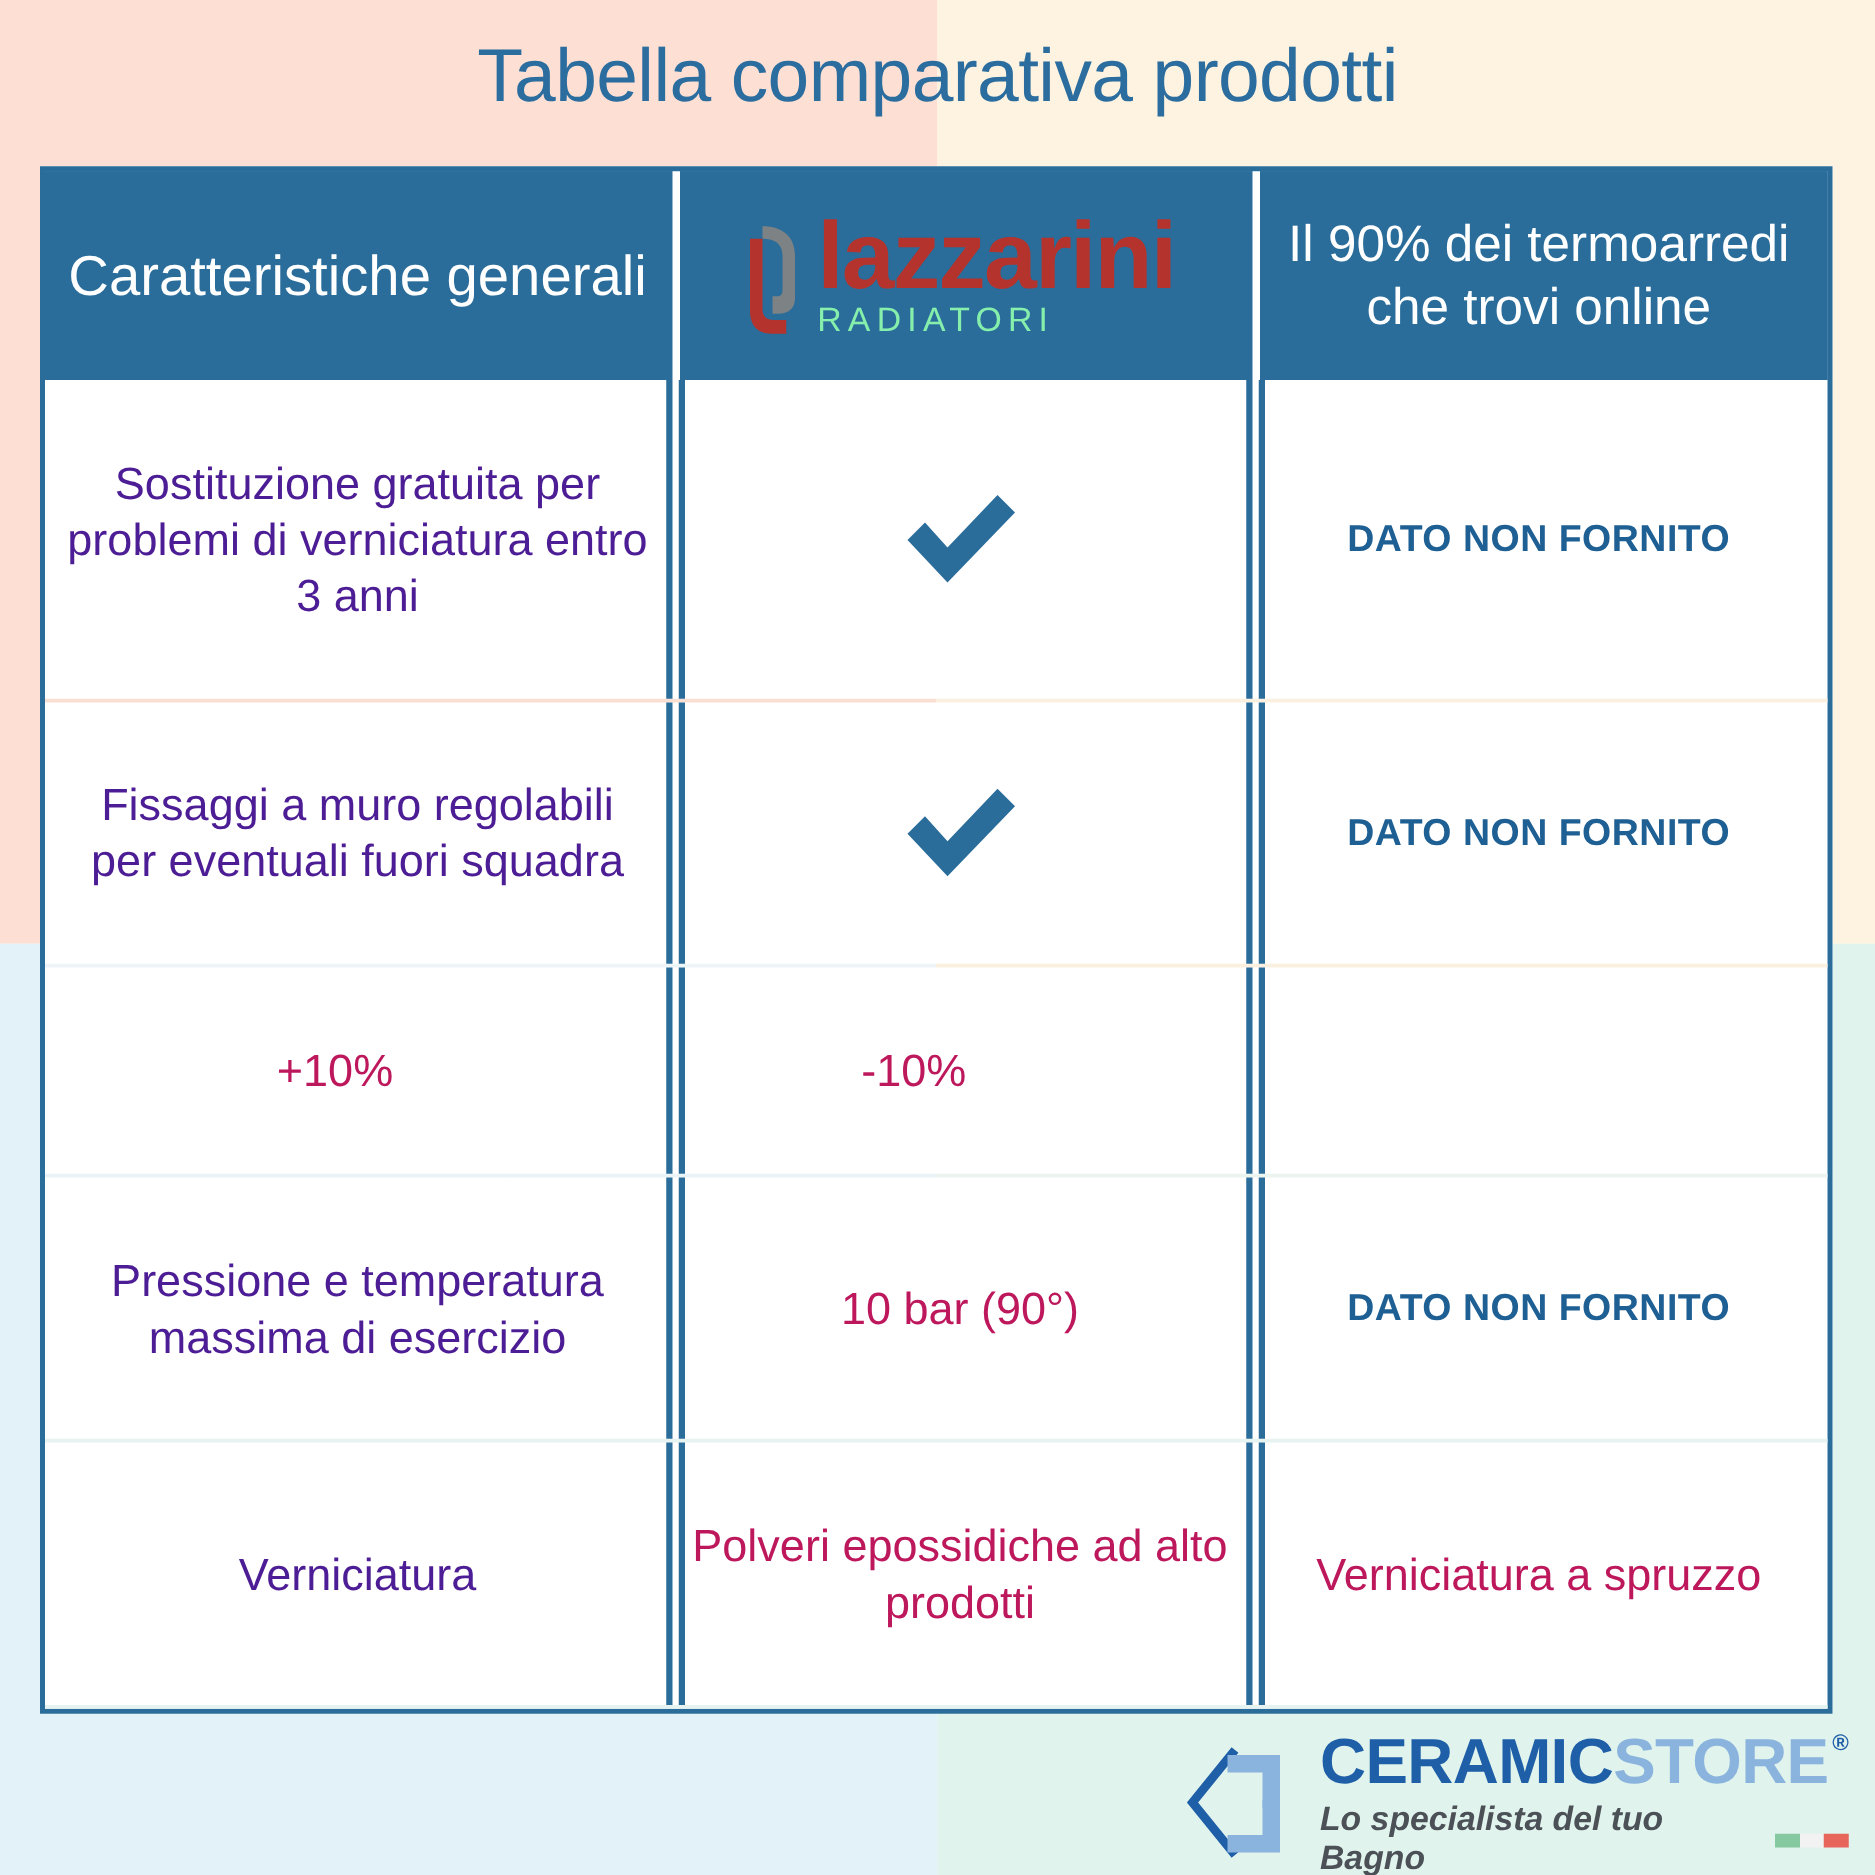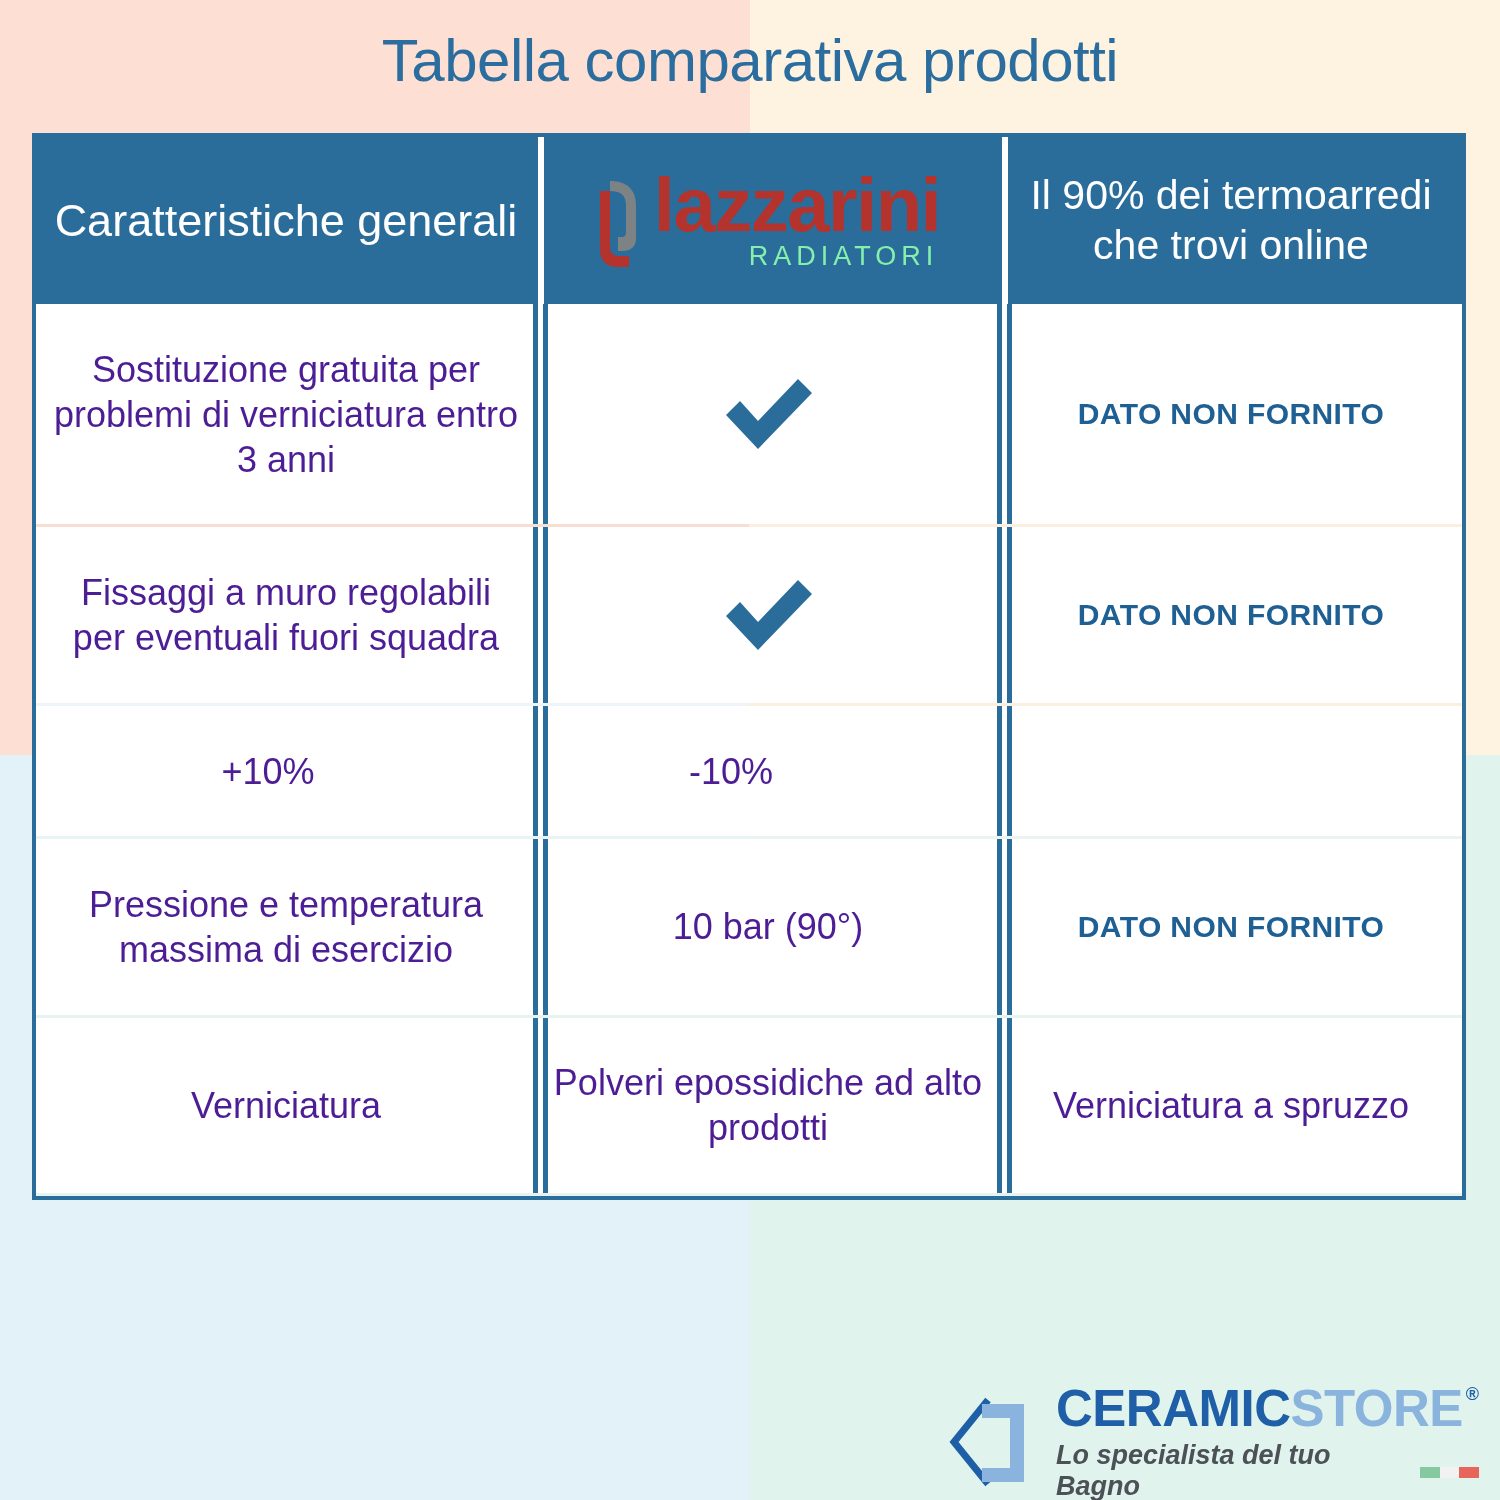--- a/index.html
+++ b/index.html
@@ -28,21 +28,21 @@
     font-size:60px;
     font-weight:400;
     letter-spacing:-0.5px;
     line-height:1.1;
   }
 
   
   #table {
     position:absolute; z-index:2;
     left:32px; top:133px;
-    width:1434px; height:1067px;
+    width:1434px; height:1238px;
     border:4px solid #2a6d9b;
     background:#ffffff;
     display:flex; flex-direction:column;
   }
 
   .row { display:flex; width:100%; position:relative; }
 
   .head-row { height:167px; background:#2a6d9b; flex:0 0 167px; }
   .head-row .cell { background:#2a6d9b; color:#ffffff; }
 
@@ -78,35 +78,35 @@
   }
 
   
   .body-row { flex:1 1 auto; }
   .sep { height:3px; width:100%; flex:0 0 3px; }
 
   .feature {
     color:#4c1d95; font-size:36px; line-height:1.25; font-weight:400;
   }
   .value {
-    color:#4c1d95; font-size:36px; line-height:1.25; font-weight:400;
+    color:#be185d; font-size:36px; line-height:1.25; font-weight:400;
   }
   .value.nodata {
     font-weight:bold; font-size:30px; letter-spacing:0.4px; color:#1f6094;
   }
   .value.xmark {
     font-weight:bold; font-size:62px; color:#2a6d9b;
   }
 
   .check { width:104px; height:78px; display:block; }
 
   
   .lazz { display:flex; align-items:flex-start; justify-content:center; width:100%; }
   .lazz-mark { width:46px; height:98px; margin-right:12px; margin-top:6px; position:relative; }
-  .lazz-text { display:flex; flex-direction:column; align-items:flex-end; }
+  .lazz-text { display:flex; flex-direction:column; align-items:flex-start; }
   .lazz-word {
     color:#b5332d; font-size:76px; font-weight:bold; line-height:0.95;
     letter-spacing:-1.5px;
   }
   .lazz-sub {
     color:#86efac; font-size:27px; letter-spacing:5px; line-height:1;
     margin-top:2px; margin-right:2px;
   }
 
   

